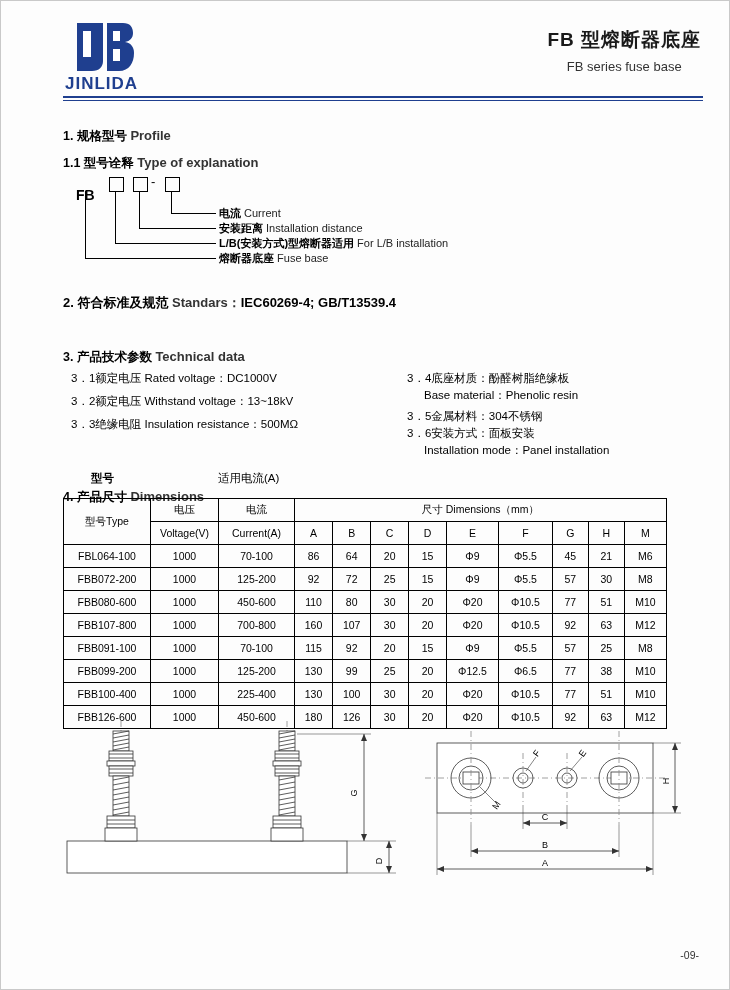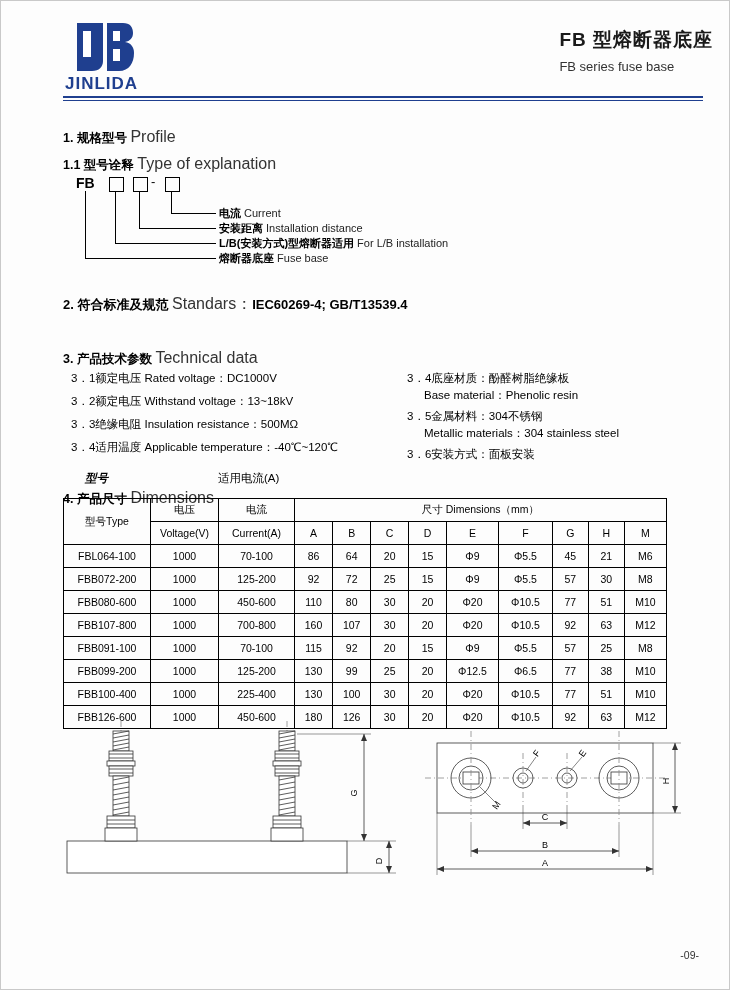--- a/index.html
+++ b/index.html
@@ -27,21 +27,21 @@
   .logo-mark {
     position:absolute; left:10px; top:0px; width:62px; height:52px;
   }
   .logo-text {
     position:absolute; left:2px; top:53px;
     font-size:17px; font-weight:bold; letter-spacing:1px;
     color:#1f3f8f;
     font-family:"Liberation Sans", sans-serif;
   }
   .header-title {
-    position:absolute; right:16px; top:26px; text-align:left;
+    position:absolute; right:28px; top:26px; text-align:center;
   }
   .header-title .cn {
     font-size:19px; font-weight:bold; color:#1a1a1a; letter-spacing:1px;
   }
   .header-title .en {
     font-size:13px; color:#333; margin-top:6px;
   }
   .header-rule {
     position:absolute; left:62px; top:95px; width:640px; height:2px;
     background:#1f3f8f;
@@ -49,25 +49,25 @@
   .header-rule2 {
     position:absolute; left:62px; top:99px; width:640px; height:1px;
     background:#1f3f8f;
   }
   
   .sec-title {
     position:absolute;
     font-size:12.5px; font-weight:bold; color:#000;
   }
   .sec-title .sub {
-    font-weight:normal; font-size:16px; color:#333;
+    font-weight:bold; font-size:13px; color:#333;
   }
   
   .te-wrap { position:absolute; left:70px; top:168px; width:560px; height:110px; }
-  .te-fb { position:absolute; left:5px; top:6px; font-size:14px; font-weight:bold; }
+  .te-fb { position:absolute; left:5px; top:18px; font-size:14px; font-weight:bold; }
   .te-box {
     position:absolute; width:13px; height:13px; border:1px solid #000; top:8px;
   }
   .te-dash { position:absolute; font-size:13px; top:5px; }
   .te-vline { position:absolute; width:1px; background:#000; }
   .te-hline { position:absolute; height:1px; background:#000; }
   .te-label { position:absolute; font-size:11px; white-space:nowrap; }
   .te-label b { font-weight:bold; }
   .te-label .en { font-weight:normal; color:#222; }
   
@@ -83,21 +83,21 @@
   table.dim th { font-weight:normal; font-size:10.5px; }
   .th-type { width:86px; }
   .th-v { width:66px; }
   .th-a { width:74px; }
   .col-abcd { width:36px; }
   .col-e { width:50px; }
   .col-f { width:52px; }
   .col-gh { width:34px; }
   .col-m { width:40px; }
   .above-labels { position:absolute; left:62px; top:470px; width:604px; font-size:11.5px; }
-  .above-labels .l1 { position:absolute; left:22px; top:0; font-weight:bold;font-style:italic; }
+  .above-labels .l1 { position:absolute; left:28px; top:0; font-weight:bold; }
   .above-labels .l2 { position:absolute; left:155px; top:0; }
   
   .draw {
     position:absolute; left:38px; top:700px; width:652px; height:220px;
   }
   .draw svg { display:block; }
   .pagenum {
     position:absolute; right:30px; bottom:28px; font-size:10.5px; color:#333;margin-left:11px;
   }
   .tech-col-l { position:absolute; left:70px; top:370px; width:300px; }
@@ -182,29 +182,28 @@
 
   <div class="sec-title" style="left:62px; top:348px;">
     <span>3. 产品技术参数</span>
     <span class="sub">Technical data</span>
   </div>
 
   <div class="tech-col-l">
     <div class="tech-line">3．1额定电压 Rated voltage：DC1000V</div>
     <div class="tech-line">3．2额定电压 Withstand voltage：13~18kV</div>
     <div class="tech-line">3．3绝缘电阻 Insulation resistance：500MΩ</div>
-    <div class="tech-line">3．4适用温度 Applicable temperature：-40℃~120℃</div>
   </div>
 
   <div class="tech-col-r">
     <div class="tech-line" style="margin-bottom:2px;">3．4底座材质：酚醛树脂绝缘板</div>
     <div class="tech-line" style="margin-bottom:6px; padding-left:17px;">Base material：Phenolic resin</div>
     <div class="tech-line" style="margin-bottom:2px;">3．5金属材料：304不锈钢</div>
-    <div class="tech-line" style="margin-bottom:6px; padding-left:17px;">Metallic materials：304 stainless steel</div>
     <div class="tech-line" style="margin-bottom:2px;">3．6安装方式：面板安装</div>
+    <div class="tech-line" style="padding-left:17px;">Installation mode：Panel installation</div>
   </div>
 
   <div class="sec-title" style="left:62px; top:488px;">
     <span>4. 产品尺寸</span>
     <span class="sub">Dimensions</span>
   </div>
 
   <div class="above-labels">
     <div class="l1">型号</div>
     <div class="l2">适用电流(A)</div>

